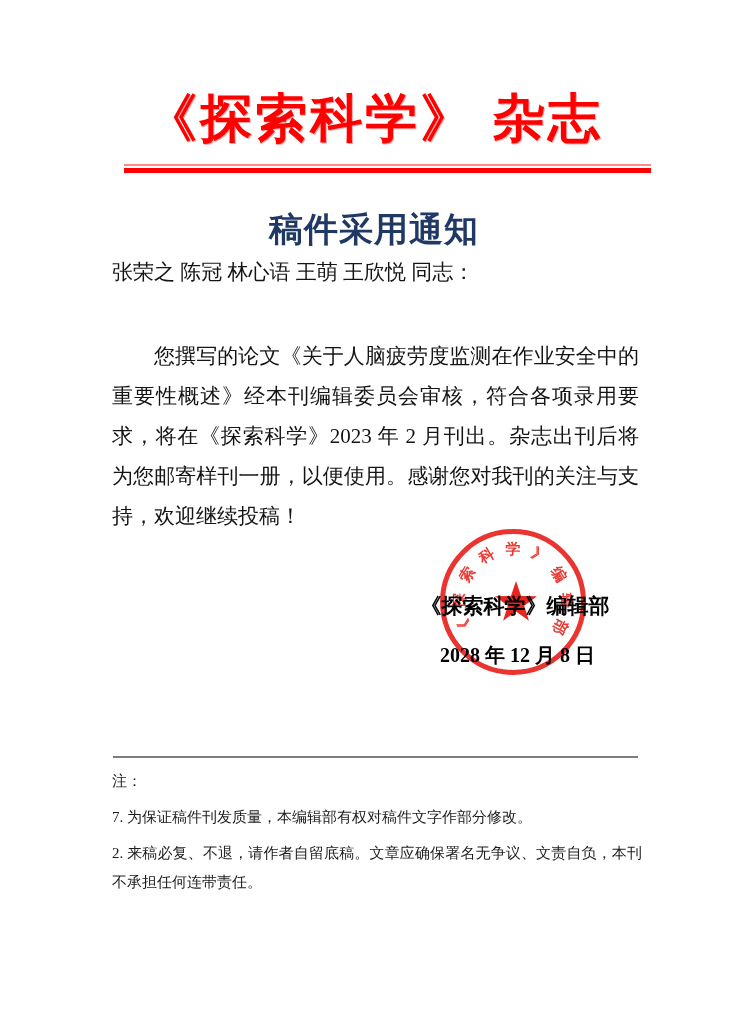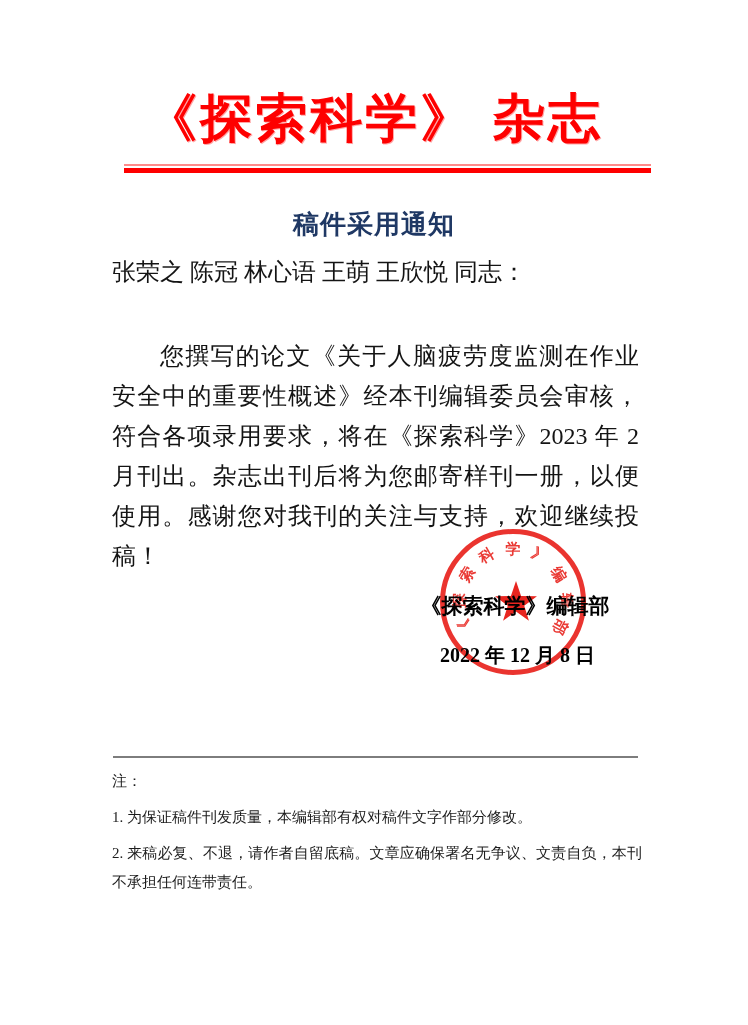--- a/index.html
+++ b/index.html
@@ -16,26 +16,26 @@
     text-shadow:1px 1px 0 rgba(254,0,0,.35);
   }
   .rule-red{position:absolute;left:124px;top:164px;width:527px;}
   .rule-red .thin{height:2px;background:#ff8a8a;}
   .rule-red .gap{height:2px;background:#fff;}
   .rule-red .thick{height:5px;background:#fe0000;}
   
   .notice-title{
     position:absolute;top:207px;left:0;width:100%;text-align:center;
     color:#1f3864;font-family:"Liberation Sans", sans-serif;font-weight:bold;
-    font-size:26px;letter-spacing:1px;
+    font-size:34px;letter-spacing:1px;
   }
   
   .content{
     position:absolute;top:252px;left:112px;width:527px;
-    font-size:24px;line-height:40px;color:#141414;
+    font-size:21px;line-height:40px;color:#141414;
   }
   .greeting{white-space:nowrap;}
   .body-paragraph{text-indent:2em;text-align:justify;margin-top:44px;}
   .closing{text-indent:2em;}
   
   .seal{position:absolute;left:440px;top:529px;width:146px;height:146px;z-index:1;}
   .seal-ring{
     position:absolute;inset:0;border:5px solid rgba(232,37,31,.93);border-radius:50%;
     box-sizing:border-box;
   }
@@ -93,23 +93,23 @@
         <span class="seal-char" style="transform: translate(-50%, -50%) rotate(59deg) translateY(-54px);">编</span>
         <span class="seal-char" style="transform: translate(-50%, -50%) rotate(88.5deg) translateY(-54px);">辑</span>
         <span class="seal-char" style="transform: translate(-50%, -50%) rotate(118deg) translateY(-54px);">部</span>
       </div>
     <svg class="seal-star" viewBox="0 0 48 48">
       <polygon points="24,2 29.3,17.7 45.9,17.9 32.6,27.8 37.5,43.6 24,34 10.5,43.6 15.4,27.8 2.1,17.9 18.7,17.7" fill="#e8251f"></polygon>
     </svg>
   </div>
 
   <div class="signature">《探索科学》编辑部</div>
-  <div class="sig-date">2022 年 12 月 8 日</div>
+  <div class="sig-date">2028 年 12 月 8 日</div>
 
   <div class="rule-gray"></div>
 
   <div class="notes">
     <div class="notes-label">注：</div>
-    <div class="note-item">1. 为保证稿件刊发质量，本编辑部有权对稿件文字作部分修改。</div>
+    <div class="note-item">7. 为保证稿件刊发质量，本编辑部有权对稿件文字作部分修改。</div>
     <div class="note-item">2. 来稿必复、不退，请作者自留底稿。文章应确保署名无争议、文责自负，本刊不承担任何连带责任。</div>
   </div>
 
 </div>
 
 </body></html>

